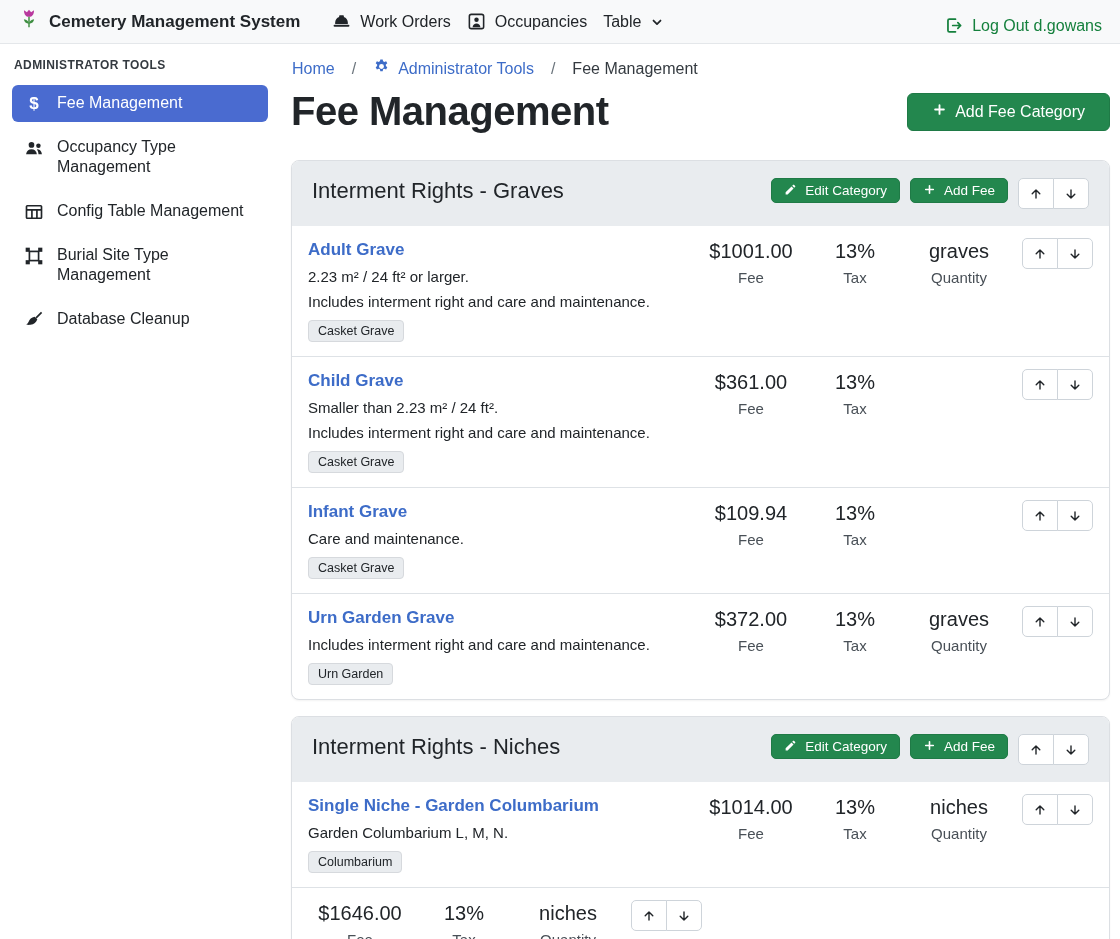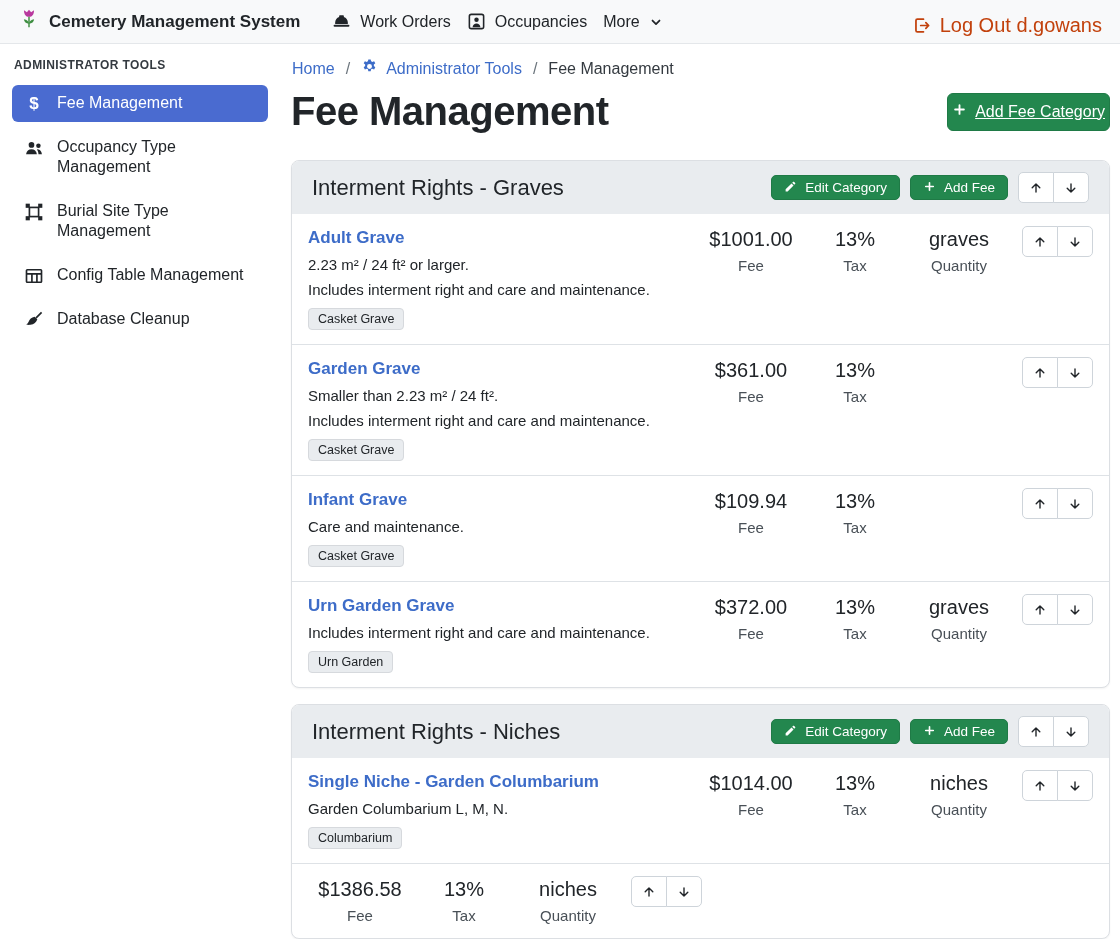--- a/index.html
+++ b/index.html
@@ -11,62 +11,62 @@
   }
   a { text-decoration:none; }
   button { font-family:inherit; }
 
   
   .navbar { height:44px; background:#f8f9fa; border-bottom:1px solid #e4e7ea;
             display:flex; align-items:center; padding:0 18px; }
   .brand { display:flex; align-items:center; gap:9px; font-size:17px; font-weight:700; color:#212529; }
   .nav-items { display:flex; align-items:center; margin-left:32px; gap:16px; }
   .nav-item { display:flex; align-items:center; gap:9px; font-size:16px; color:#212529; cursor:pointer; }
-  .nav-logout { margin-left:auto; display:flex; align-items:center; gap:9px; font-size:20px; color:#c2410c; cursor:pointer;margin-top:8px; }
+  .nav-logout { margin-left:auto; display:flex; align-items:center; gap:9px; font-size:16px; color:#15803d; cursor:pointer;margin-top:8px; }
   .nav-item svg, .nav-logout svg { display:block; }
 
   
   .layout { display:flex; height:887px; }
   .sidebar { flex:0 0 280px; padding:10px 12px; }
   .side-heading { font-size:12px; font-weight:700; letter-spacing:.4px; color:#343a40; margin:4px 2px 13px; }
   .side-item { display:flex; gap:13px; padding:8px 12px; border-radius:6px; font-size:16px;
                line-height:1.28; color:#212529; margin-bottom:7px; cursor:pointer; align-items:flex-start; }
   .side-item .s-icon { flex:0 0 20px; margin-top:1px; display:flex; justify-content:center; color:inherit; }
   .side-item.active { background:#4a6bd0; color:#fff; }
   .dollar { font-weight:700; font-size:17px; line-height:20px; width:20px; text-align:center; display:inline-block; }
 
   .main { flex:1; padding:14px 10px 0 11px; min-width:0; }
 
   
-  .breadcrumb { display:flex; align-items:center; gap:11px; font-size:16px; margin:0 0 10px 1px; }
+  .breadcrumb { display:flex; align-items:center; gap:17px; font-size:16px; margin:0 0 10px 1px; }
   .breadcrumb a { color:#3d6cc8; display:flex; align-items:center; gap:8px; }
   .crumb-sep { color:#6c757d; }
   .crumb-current { color:#343a40; }
 
   
   .title-row { display:flex; align-items:center; justify-content:space-between; margin:8px 0 26px; }
   h1 { margin:0; font-size:40px; font-weight:600; letter-spacing:-.5px; color:#212529; }
 
   
   .btn { border:none; cursor:pointer; display:inline-flex; align-items:center; gap:8px; }
   .btn-green { background:#23874e; color:#fff; border:1px solid #1f7a46; }
-  .btn-lg { font-size:16px; padding:0 4px; height:38px; border-radius:6px;text-decoration:underline; }
+  .btn-lg { font-size:16px; padding:0 24px; height:38px; border-radius:6px; }
   .btn-sm { font-size:13.5px; padding:0 12px; height:25px; border-radius:5px; }
   .card-header .btn-sm { margin-left:10px; }
 
   .arrow-group { display:inline-flex; margin-left:10px; }
   .arrow-btn { width:36px; height:31px; background:#fff; border:1px solid #ced4da; color:#212529;
                display:inline-flex; align-items:center; justify-content:center; cursor:pointer; padding:0; }
   .arrow-btn:first-child { border-radius:5px 0 0 5px; }
   .arrow-btn:last-child { border-radius:0 5px 5px 0; margin-left:-1px; }
 
   
   .card { border:1px solid #dcdfe3; border-radius:8px; margin-bottom:16px; overflow:hidden;
           box-shadow:0 1px 2px rgba(0,0,0,.05); background:#fff; }
-  .card-header { background:#e9ecef; padding:11px 20px; display:flex; align-items:center; }
+  .card-header { background:#e9ecef; padding:17px 20px; display:flex; align-items:flex-start; }
   .card-title { font-size:22px; font-weight:500; flex:1; color:#212529; }
 
   .fee-row { display:flex; align-items:flex-start; padding:12px 16px 14px; }
   .fee-row + .fee-row { border-top:1px solid #dee2e6; }
   .fee-left { flex:1; min-width:0; padding-right:8px; }
   .fee-name { display:inline-block; font-size:17px; font-weight:700; color:#3d6cc8; margin:2px 0 8px; }
   .fee-desc { font-size:15px; color:#212529; margin-bottom:8px; }
   .badge { display:inline-block; background:#e9ecef; border:1px solid #d6d9dd; color:#212529;
            font-size:12.5px; padding:3px 9px; border-radius:4px; margin-top:2px; }
   .fee-col { width:104px; text-align:center; padding-top:2px; }
@@ -103,21 +103,21 @@
       <span>
         <svg viewBox="0 0 24 24" width="19" height="19" fill="none" stroke="currentColor" stroke-width="2">
           <rect x="3" y="3" width="18" height="18" rx="2.5"></rect>
           <circle cx="12" cy="9.7" r="2.8" fill="currentColor" stroke="none"></circle>
           <path d="M7 19.2c.6-3.1 2.3-4.6 5-4.6s4.4 1.5 5 4.6z" fill="currentColor" stroke="none"></path>
         </svg>
       </span>
       <span>Occupancies</span>
     </div>
     <div class="nav-item">
-      <span>More</span>
+      <span>Table</span>
       <span>
         <svg viewBox="0 0 24 24" width="14" height="14" fill="none" stroke="currentColor" stroke-width="3" stroke-linecap="round" stroke-linejoin="round">
           <path d="M6 9.5l6 6 6-6"></path>
         </svg>
       </span>
     </div>
   </div>
 
   <div class="nav-logout">
     <span>
@@ -149,39 +149,39 @@
           <path d="M2.5 19.5c.7-4 3-6 6.5-6s5.8 2 6.5 6z"></path>
           <circle cx="17.3" cy="9.3" r="2.7"></circle>
           <path d="M16.4 13.5c2.9.4 4.7 2.3 5.1 6h-4.1c-.2-2.5-.8-4.3-1.9-5.6z"></path>
         </svg>
       </span>
       <span>Occupancy Type Management</span>
     </div>
 
     <div class="side-item">
       <span class="s-icon">
+        <svg viewBox="0 0 24 24" width="20" height="20" fill="none" stroke="currentColor" stroke-width="2">
+          <rect x="3" y="4.5" width="18" height="15" rx="1"></rect>
+          <path d="M3 9.5h18M9.5 9.5v10M15.5 9.5v10"></path>
+        </svg>
+      </span>
+      <span>Config Table Management</span>
+    </div>
+
+    <div class="side-item">
+      <span class="s-icon">
         <svg width="20" height="20" viewBox="0 0 24 24">
           <rect x="6.5" y="6.5" width="11" height="11" fill="none" stroke="currentColor" stroke-width="2"></rect>
           <rect x="2" y="2" width="5" height="5" fill="currentColor"></rect>
           <rect x="17" y="2" width="5" height="5" fill="currentColor"></rect>
           <rect x="2" y="17" width="5" height="5" fill="currentColor"></rect>
           <rect x="17" y="17" width="5" height="5" fill="currentColor"></rect>
         </svg>
       </span>
       <span>Burial Site Type Management</span>
-    </div>
-
-    <div class="side-item">
-      <span class="s-icon">
-        <svg viewBox="0 0 24 24" width="20" height="20" fill="none" stroke="currentColor" stroke-width="2">
-          <rect x="3" y="4.5" width="18" height="15" rx="1"></rect>
-          <path d="M3 9.5h18M9.5 9.5v10M15.5 9.5v10"></path>
-        </svg>
-      </span>
-      <span>Config Table Management</span>
     </div>
 
     <div class="side-item">
       <span class="s-icon">
         <svg viewBox="0 0 24 24" width="20" height="20" fill="currentColor">
           <path d="M20.4 2.2l1.4 1.4-6.6 6.6-1.4-1.4z"></path>
           <path d="M12.9 8l3.1 3.1c-1.1 3.5-4 6.1-8.2 6.7-1.7.3-3.4.2-5.1-.3 1.5-1 2.5-2.3 3-3.8.9-2.6 3.1-4.8 7.2-5.7z"></path>
         </svg>
       </span>
       <span>Database Cleanup</span>
@@ -280,21 +280,21 @@
           <button class="arrow-btn">
             <svg viewBox="0 0 24 24" width="14" height="14" fill="none" stroke="currentColor" stroke-width="2.4" stroke-linecap="round" stroke-linejoin="round">
                 <path d="M12 5v14M5.5 12.5L12 19l6.5-6.5"></path>
               </svg>
           </button>
         </div>
       </div>
 
       <div class="fee-row">
         <div class="fee-left">
-          <a class="fee-name" href="#">Garden Grave</a>
+          <a class="fee-name" href="#">Child Grave</a>
           <div class="fee-desc">Smaller than 2.23 m² / 24 ft².</div>
           <div class="fee-desc">Includes interment right and care and maintenance.</div>
           <span class="badge">Casket Grave</span>
         </div>
         <div class="fee-col">
           <div class="col-value">$361.00</div>
           <div class="col-label">Fee</div>
         </div>
         <div class="fee-col">
           <div class="col-value">13%</div>
@@ -445,21 +445,21 @@
           <button class="arrow-btn">
             <svg viewBox="0 0 24 24" width="14" height="14" fill="none" stroke="currentColor" stroke-width="2.4" stroke-linecap="round" stroke-linejoin="round">
                 <path d="M12 5v14M5.5 12.5L12 19l6.5-6.5"></path>
               </svg>
           </button>
         </div>
       </div>
 
       <div class="fee-row">
         <div class="fee-col">
-          <div class="col-value">$1386.58</div>
+          <div class="col-value">$1646.00</div>
           <div class="col-label">Fee</div>
         </div>
         <div class="fee-col">
           <div class="col-value">13%</div>
           <div class="col-label">Tax</div>
         </div>
         <div class="fee-col">
           <div class="col-value">niches</div>
           <div class="col-label">Quantity</div>
         </div>

